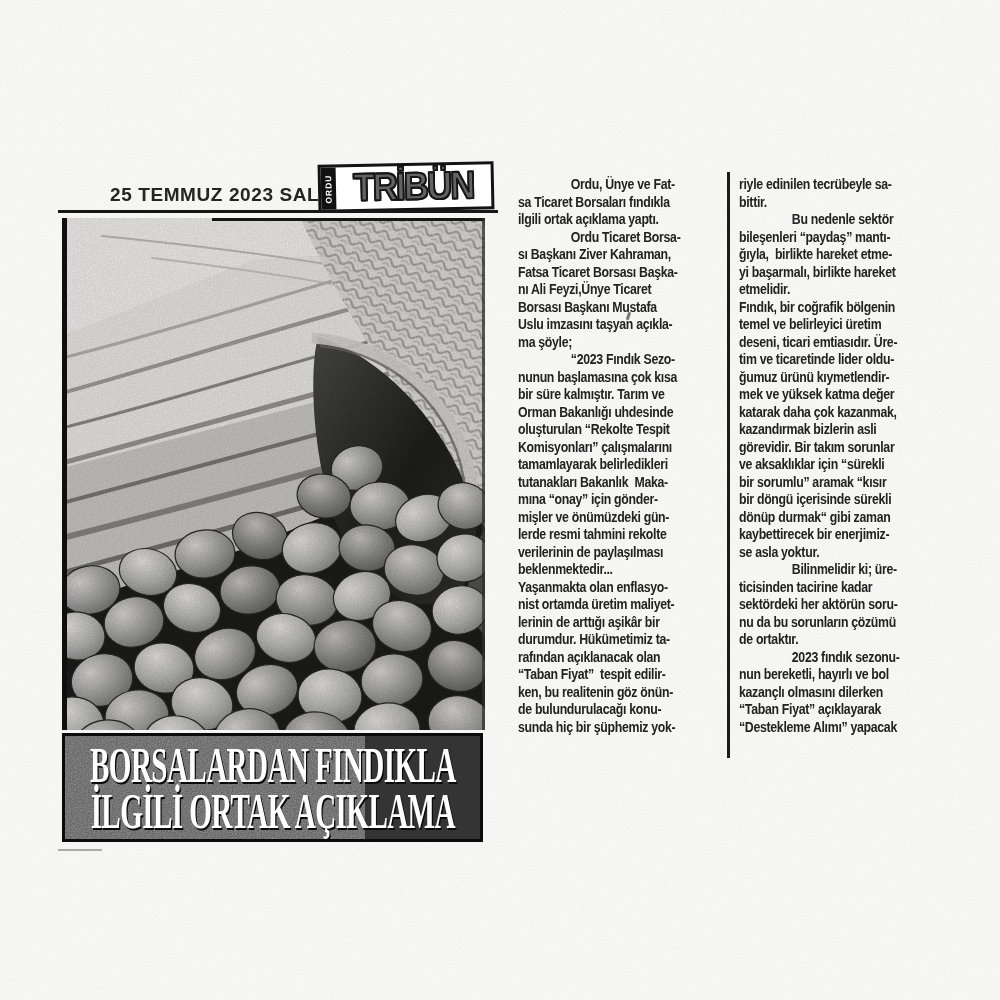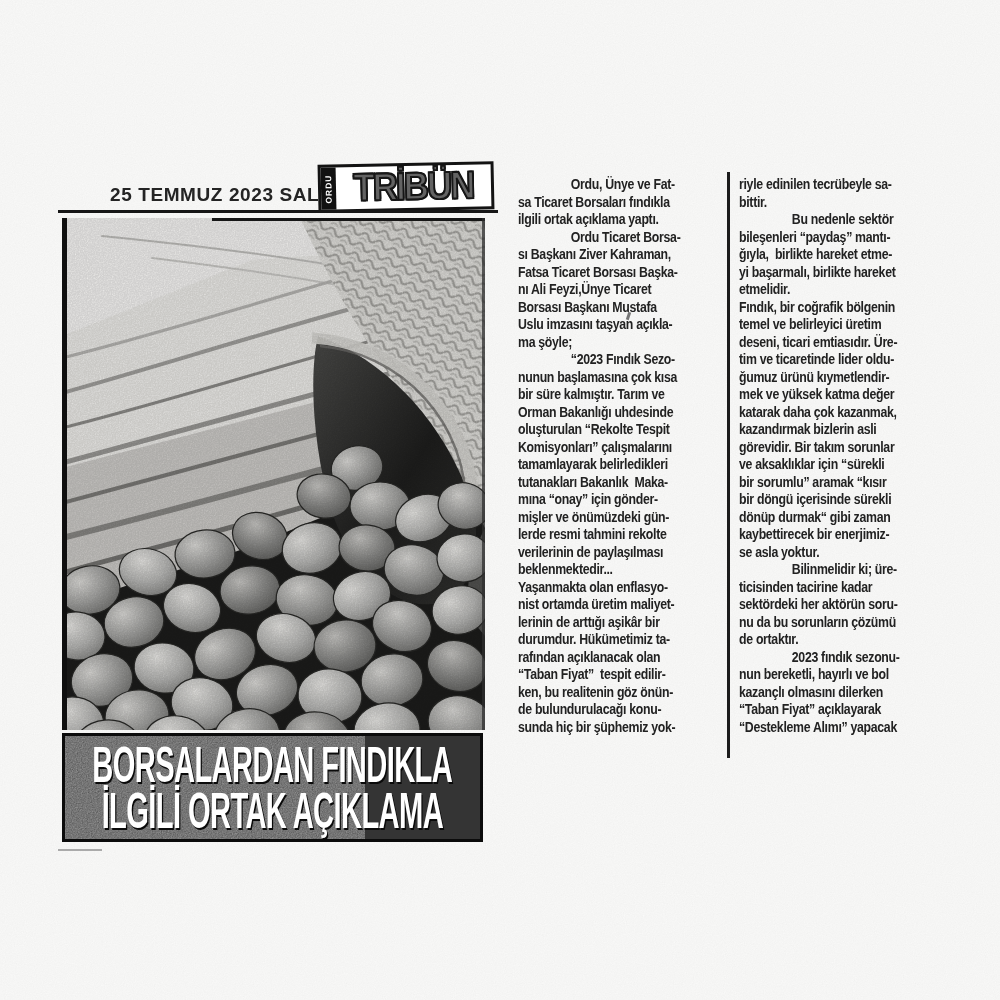--- a/index.html
+++ b/index.html
@@ -13,21 +13,21 @@
   .logo-city{background:#111;color:#fff;width:15px;display:flex;align-items:center;justify-content:center;
         writing-mode:vertical-rl;transform:rotate(180deg);font-size:8.5px;font-weight:700;letter-spacing:1px;}
   .logo-name{flex:1;display:flex;align-items:center;justify-content:center;font-weight:700;font-size:37px;
         color:#636363;letter-spacing:-2px;transform:scale(.94,1.04);white-space:nowrap;
         -webkit-text-stroke:1.8px #161616;text-shadow:1px 1px 0 #111,-1px -1px 0 #111,1px -1px 0 #111,-1px 1px 0 #111;}
   .header-rule{left:58px;top:210px;width:440px;height:3px;background:#171717;}
   
   .photo{left:62px;top:218px;width:423px;height:512px;}
   
   .band{left:62px;top:733px;width:421px;height:109px;background:#343434;border:3px solid #0b0b0b;
-        box-sizing:border-box;display:flex;flex-direction:column;align-items:center;justify-content:center;overflow:hidden;}
+        box-sizing:border-box;display:flex;flex-direction:column;align-items:center;justify-content:center;overflow:hidden;font-family:Liberation Serif, serif;}
   .band-noise{position:absolute;inset:0;opacity:.5;}
   .band-line{position:relative;white-space:nowrap;font-weight:700;font-size:47px;line-height:46px;color:#fff;
         letter-spacing:-1px;transform:scale(.62,1.06);text-shadow:2px 2px 0 #0a0a0a;}
   
   .col{top:176px;font-weight:700;font-size:14px;line-height:17.5px;letter-spacing:-.35px;color:#222;
        transform:scaleX(.88);transform-origin:left top;}
   .col1{left:518px;width:240px;}
   .col2{left:739px;width:232px;}
   .tline{white-space:pre;height:17.5px;}
   .tline.indent{padding-left:60px;}

